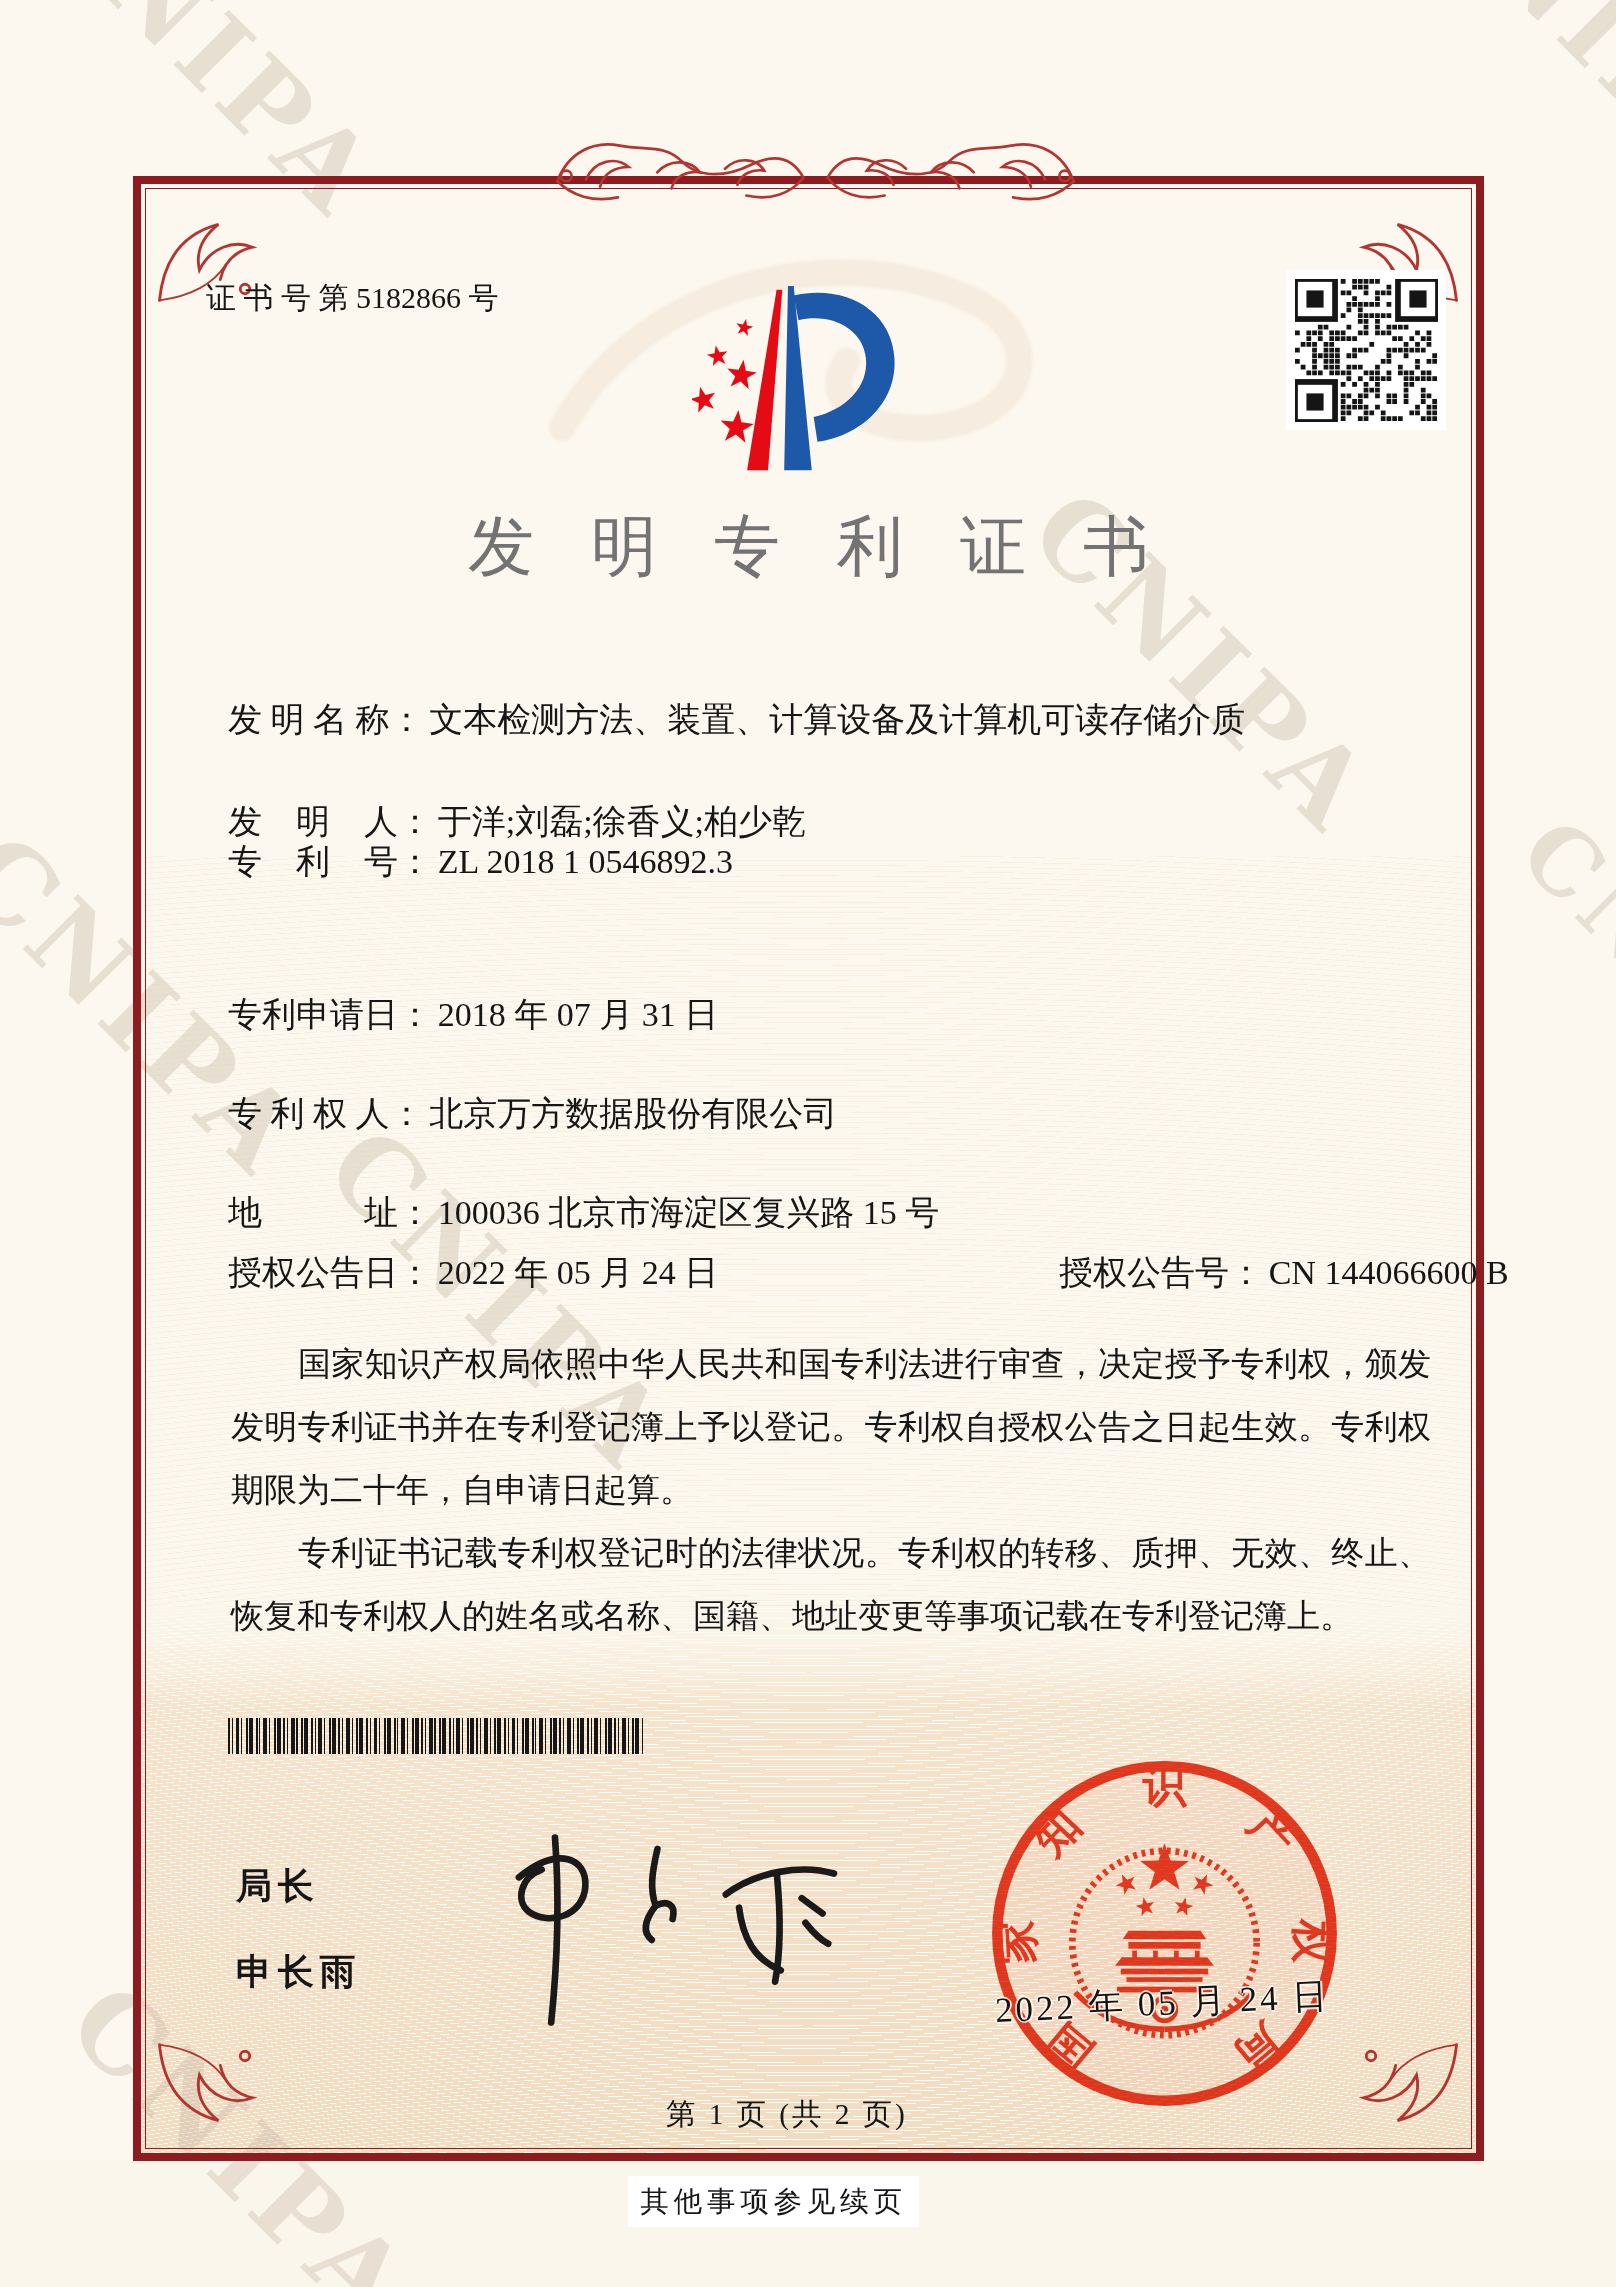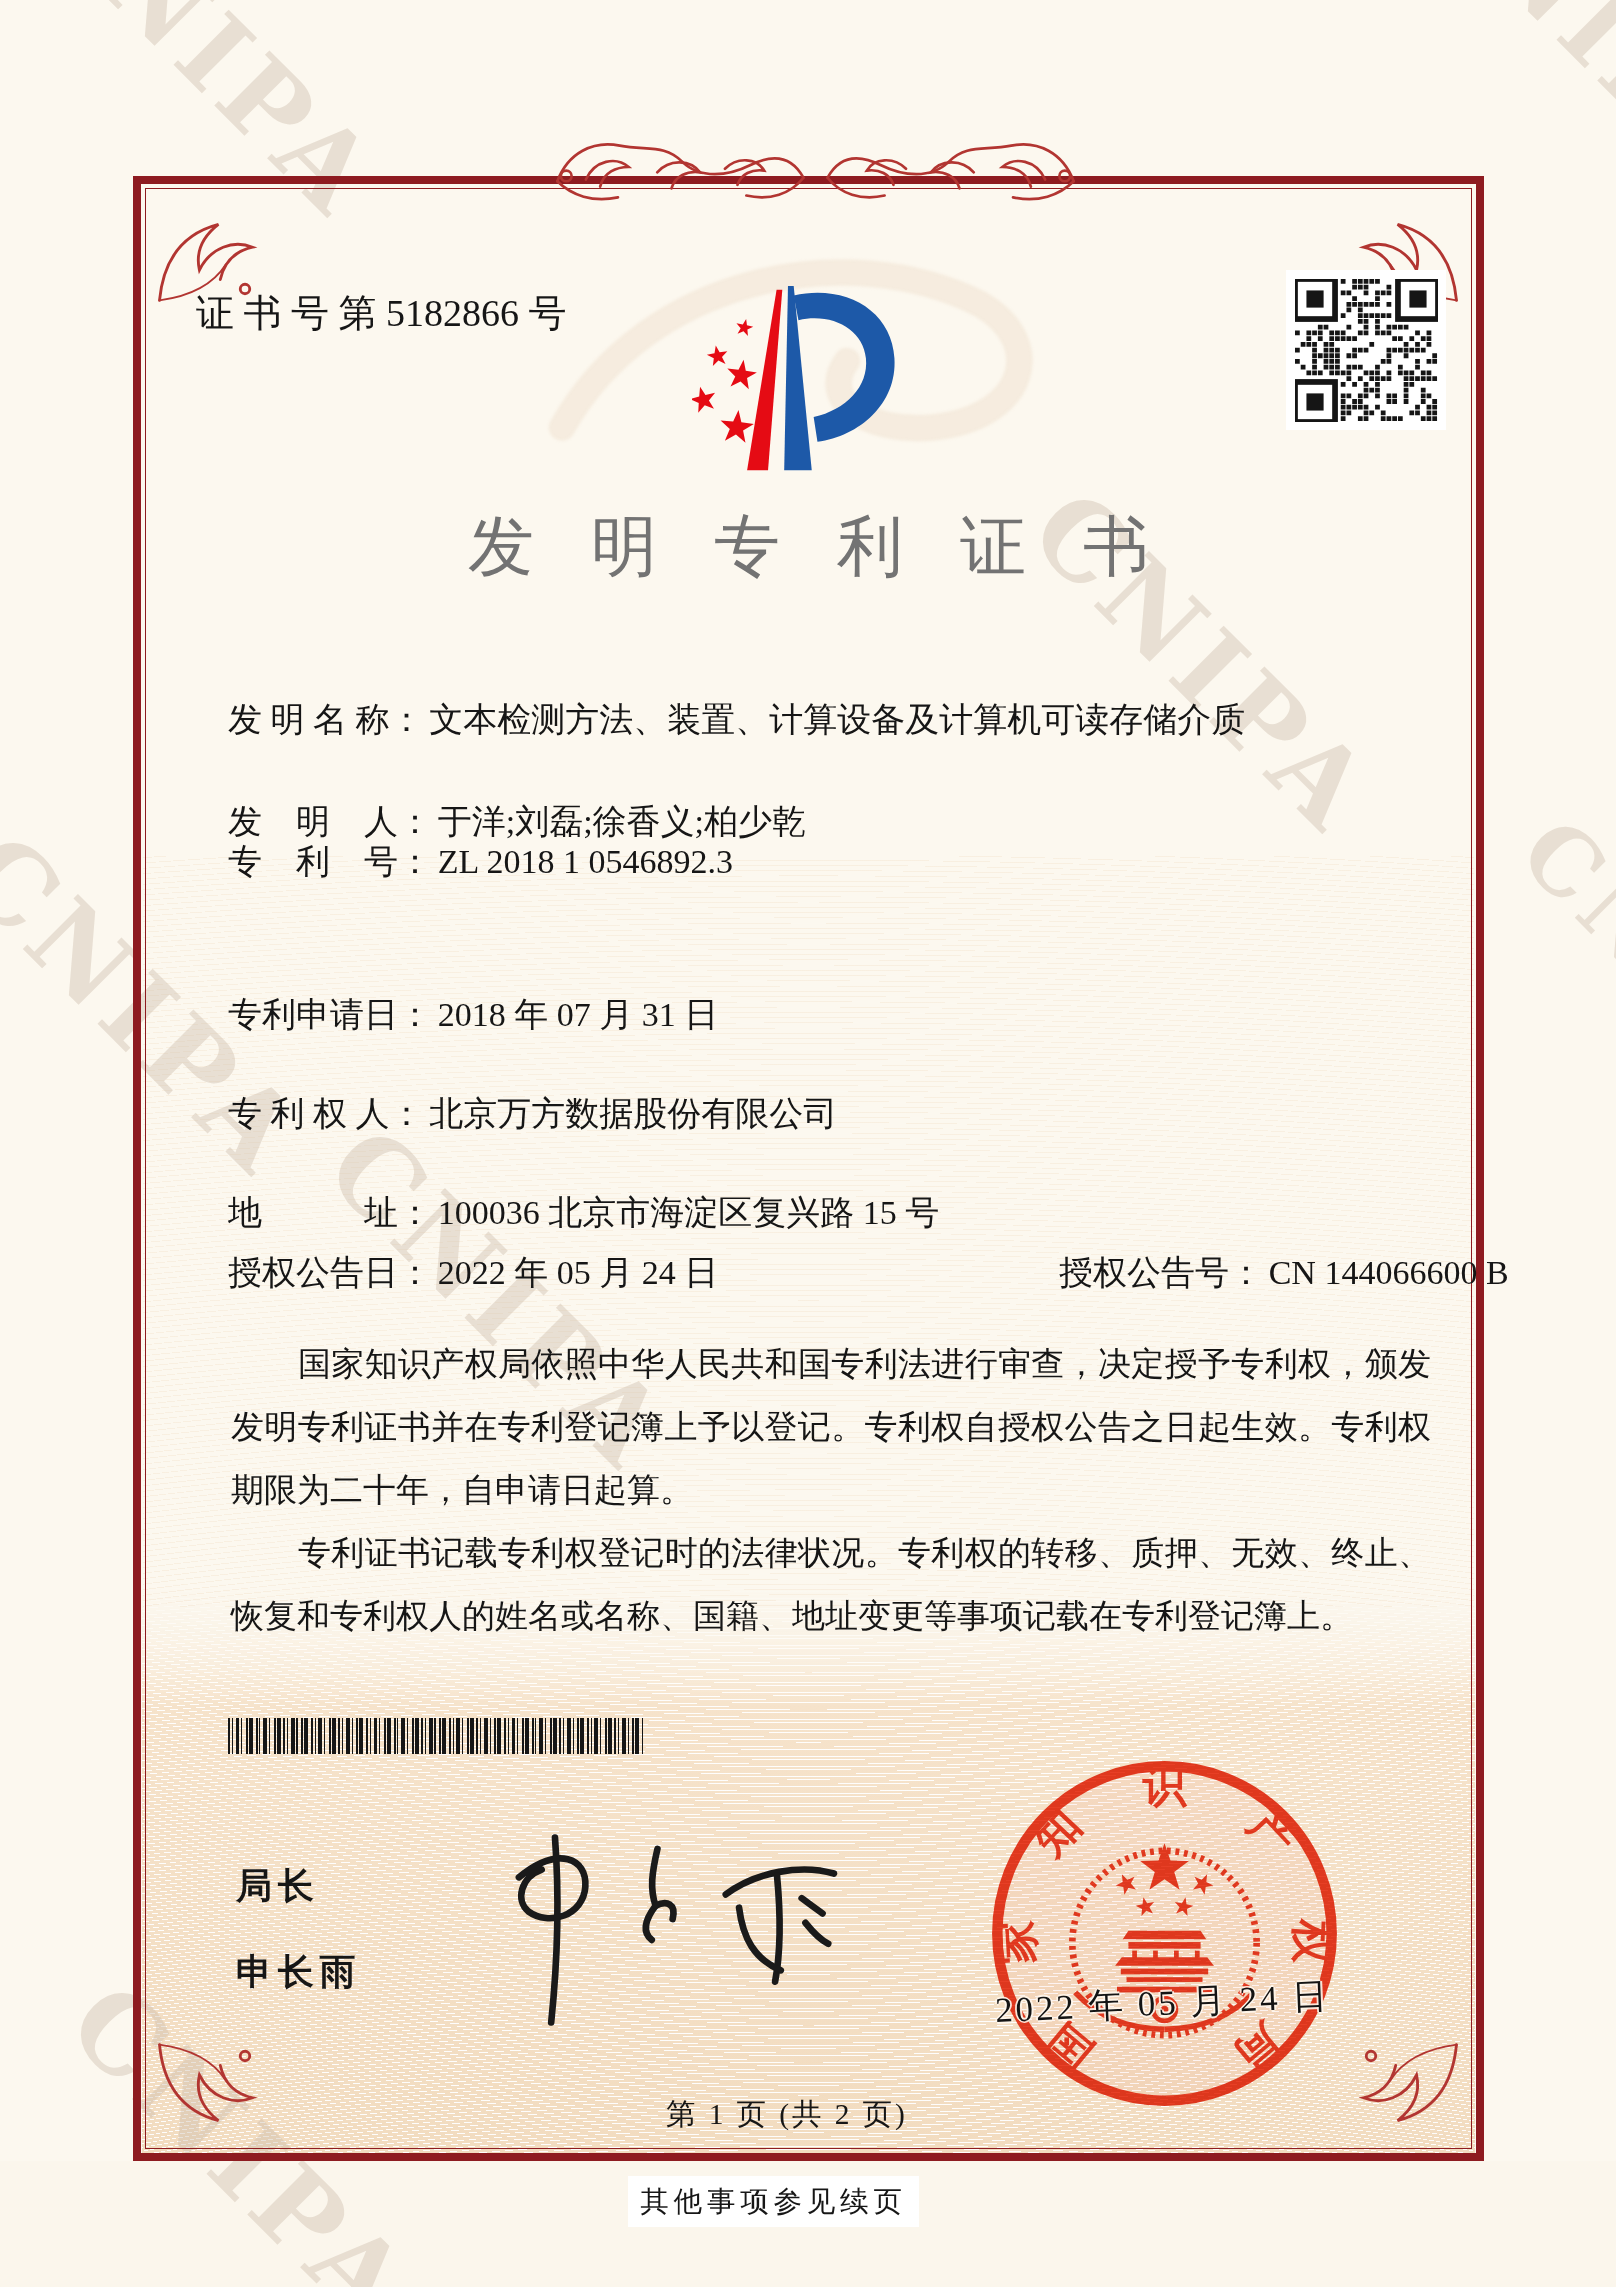--- a/index.html
+++ b/index.html
@@ -47,21 +47,21 @@
   }
   .corner-orn{position:absolute;z-index:3;width:114px;height:114px;}
   .orn-tl{left:150px;top:194px;}
   .orn-tr{left:1352px;top:194px;transform:scaleX(-1);}
   .orn-bl{left:150px;top:2037px;transform:scaleY(-1);}
   .orn-br{left:1352px;top:2037px;transform:scale(-1,-1);}
   .center-orn{position:absolute;top:126px;width:271px;height:107px;z-index:3;}
   .orn-cl{left:544px;}
   .orn-cr{left:816px;transform:scaleX(-1);}
   
-  .cert-no{position:absolute;left:196px;top:278px;z-index:4;font-size:38px;margin-top:10px;}
+  .cert-no{position:absolute;left:206px;top:278px;z-index:4;font-size:30px;}
   .logo{position:absolute;left:692px;top:282px;z-index:4;}
   .qr-box{position:absolute;left:1286px;top:270px;width:160px;height:160px;background:#fff;z-index:4;}
   .qr-box svg{position:absolute;left:8.6px;top:8.6px;}
   .title{position:absolute;left:0;right:0;top:502px;z-index:4;display:flex;justify-content:center;}
   .title span{font-size:66px;font-weight:normal;letter-spacing:57px;margin-right:-57px;color:#737373;}
   
   .row{position:absolute;left:228px;z-index:4;font-size:34px;white-space:nowrap;margin-top:14px;}
   .row .lbl{display:inline-block;}
   .row .val{display:inline-block;margin-left:5.7px;}
   .grant2{position:absolute;left:831px;top:0;}

